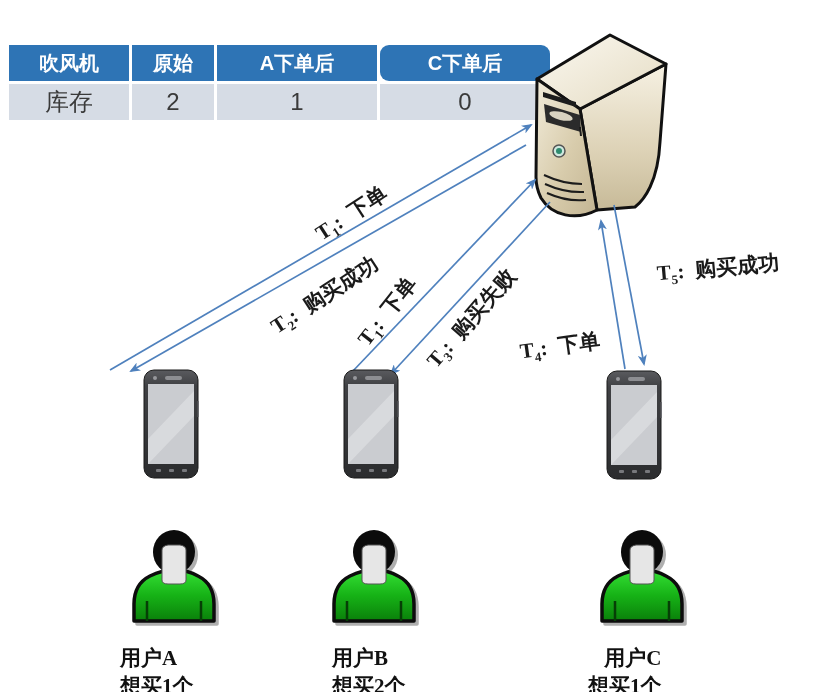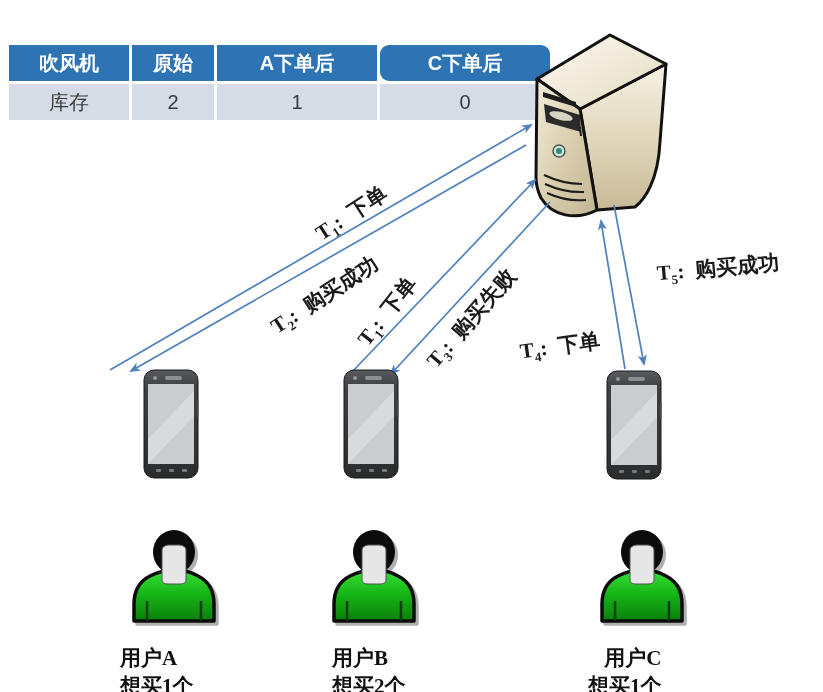--- a/index.html
+++ b/index.html
@@ -11,21 +11,21 @@
   #inv-table{
     position:absolute;left:6px;top:10px;
     border-collapse:separate;border-spacing:3px;
   }
   #inv-table th{
     background:#2E74B5;color:#ffffff;font-weight:bold;font-size:20px;
     height:36px;text-align:center;padding:0 6px;
     font-family:"Liberation Sans",sans-serif;
   }
   #inv-table td{
-    background:#D6DCE5;color:#3a3a3a;font-size:20px;height:36px;
+    background:#D6DCE5;color:#3a3a3a;font-size:24px;height:36px;
     text-align:center;padding:0 6px;font-family:"Liberation Sans",sans-serif;
   }
   .c1{width:108px;} .c2{width:70px;} .c3{width:148px;} .c4{width:158px;border-radius:9px;}
   
   #arrows{position:absolute;left:0;top:0;pointer-events:none;}
   
   .msg{
     position:absolute;white-space:nowrap;color:#1a1a1a;
     font-family:"Liberation Serif",serif;font-weight:bold;font-size:21px;
   }

